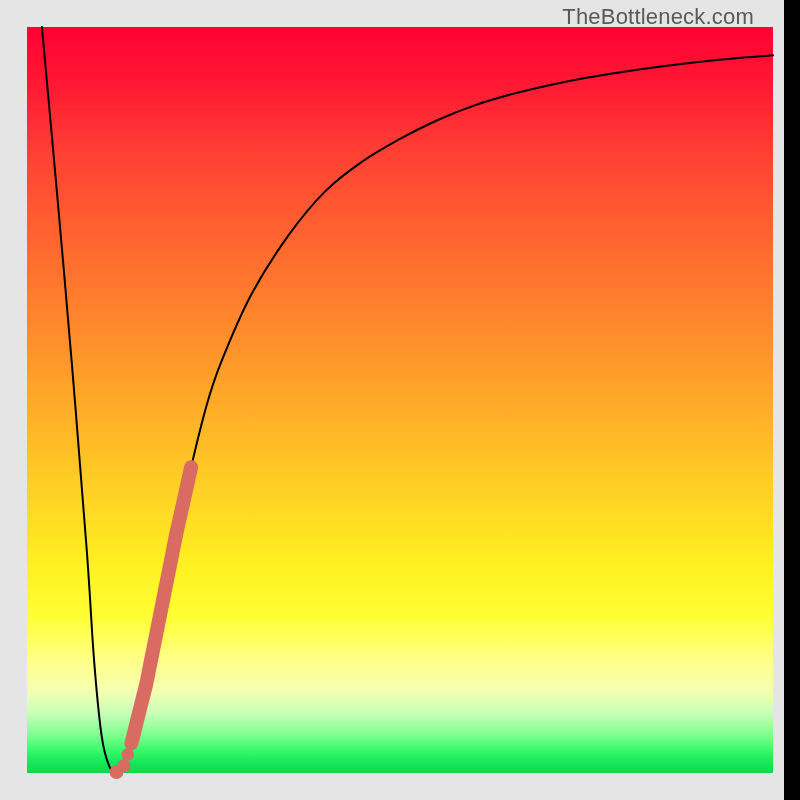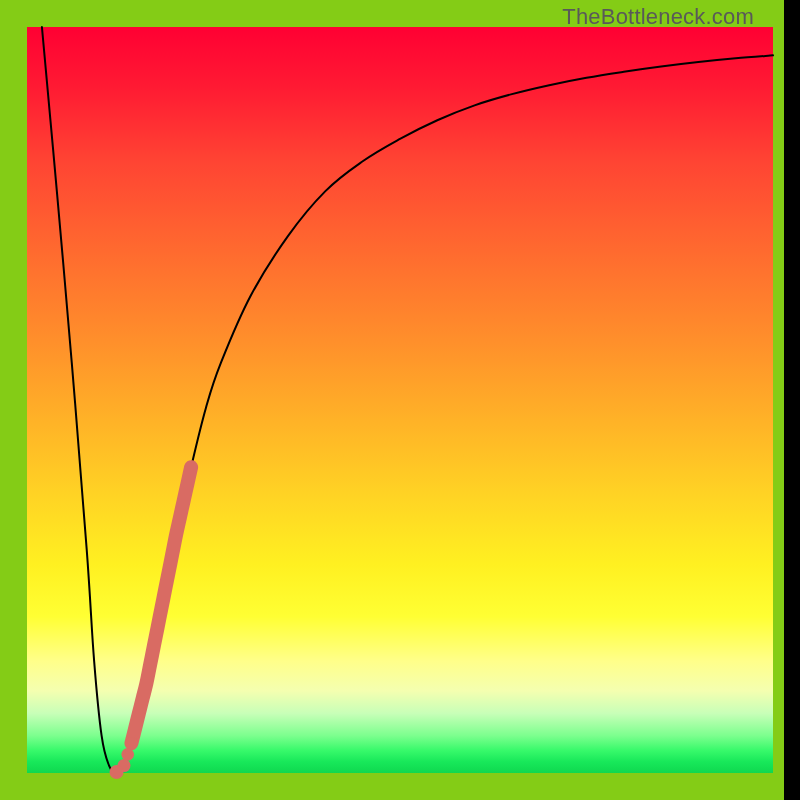--- a/index.html
+++ b/index.html
@@ -8,21 +8,21 @@
     width: 800px;
     height: 800px;
     overflow: hidden;
     background: #000;
     font-family: Arial, Helvetica, sans-serif;
   }
   .frame {
     position: relative;
     width: 784px;
     height: 800px;
-    background: #84cc16;
+    background: #e5e5e5;
   }
   .plot {
     position: absolute;
     left: 27px;
     top: 27px;
     width: 746px;
     height: 746px;
     
     background: linear-gradient(to bottom,
       #ff0033 0%,

